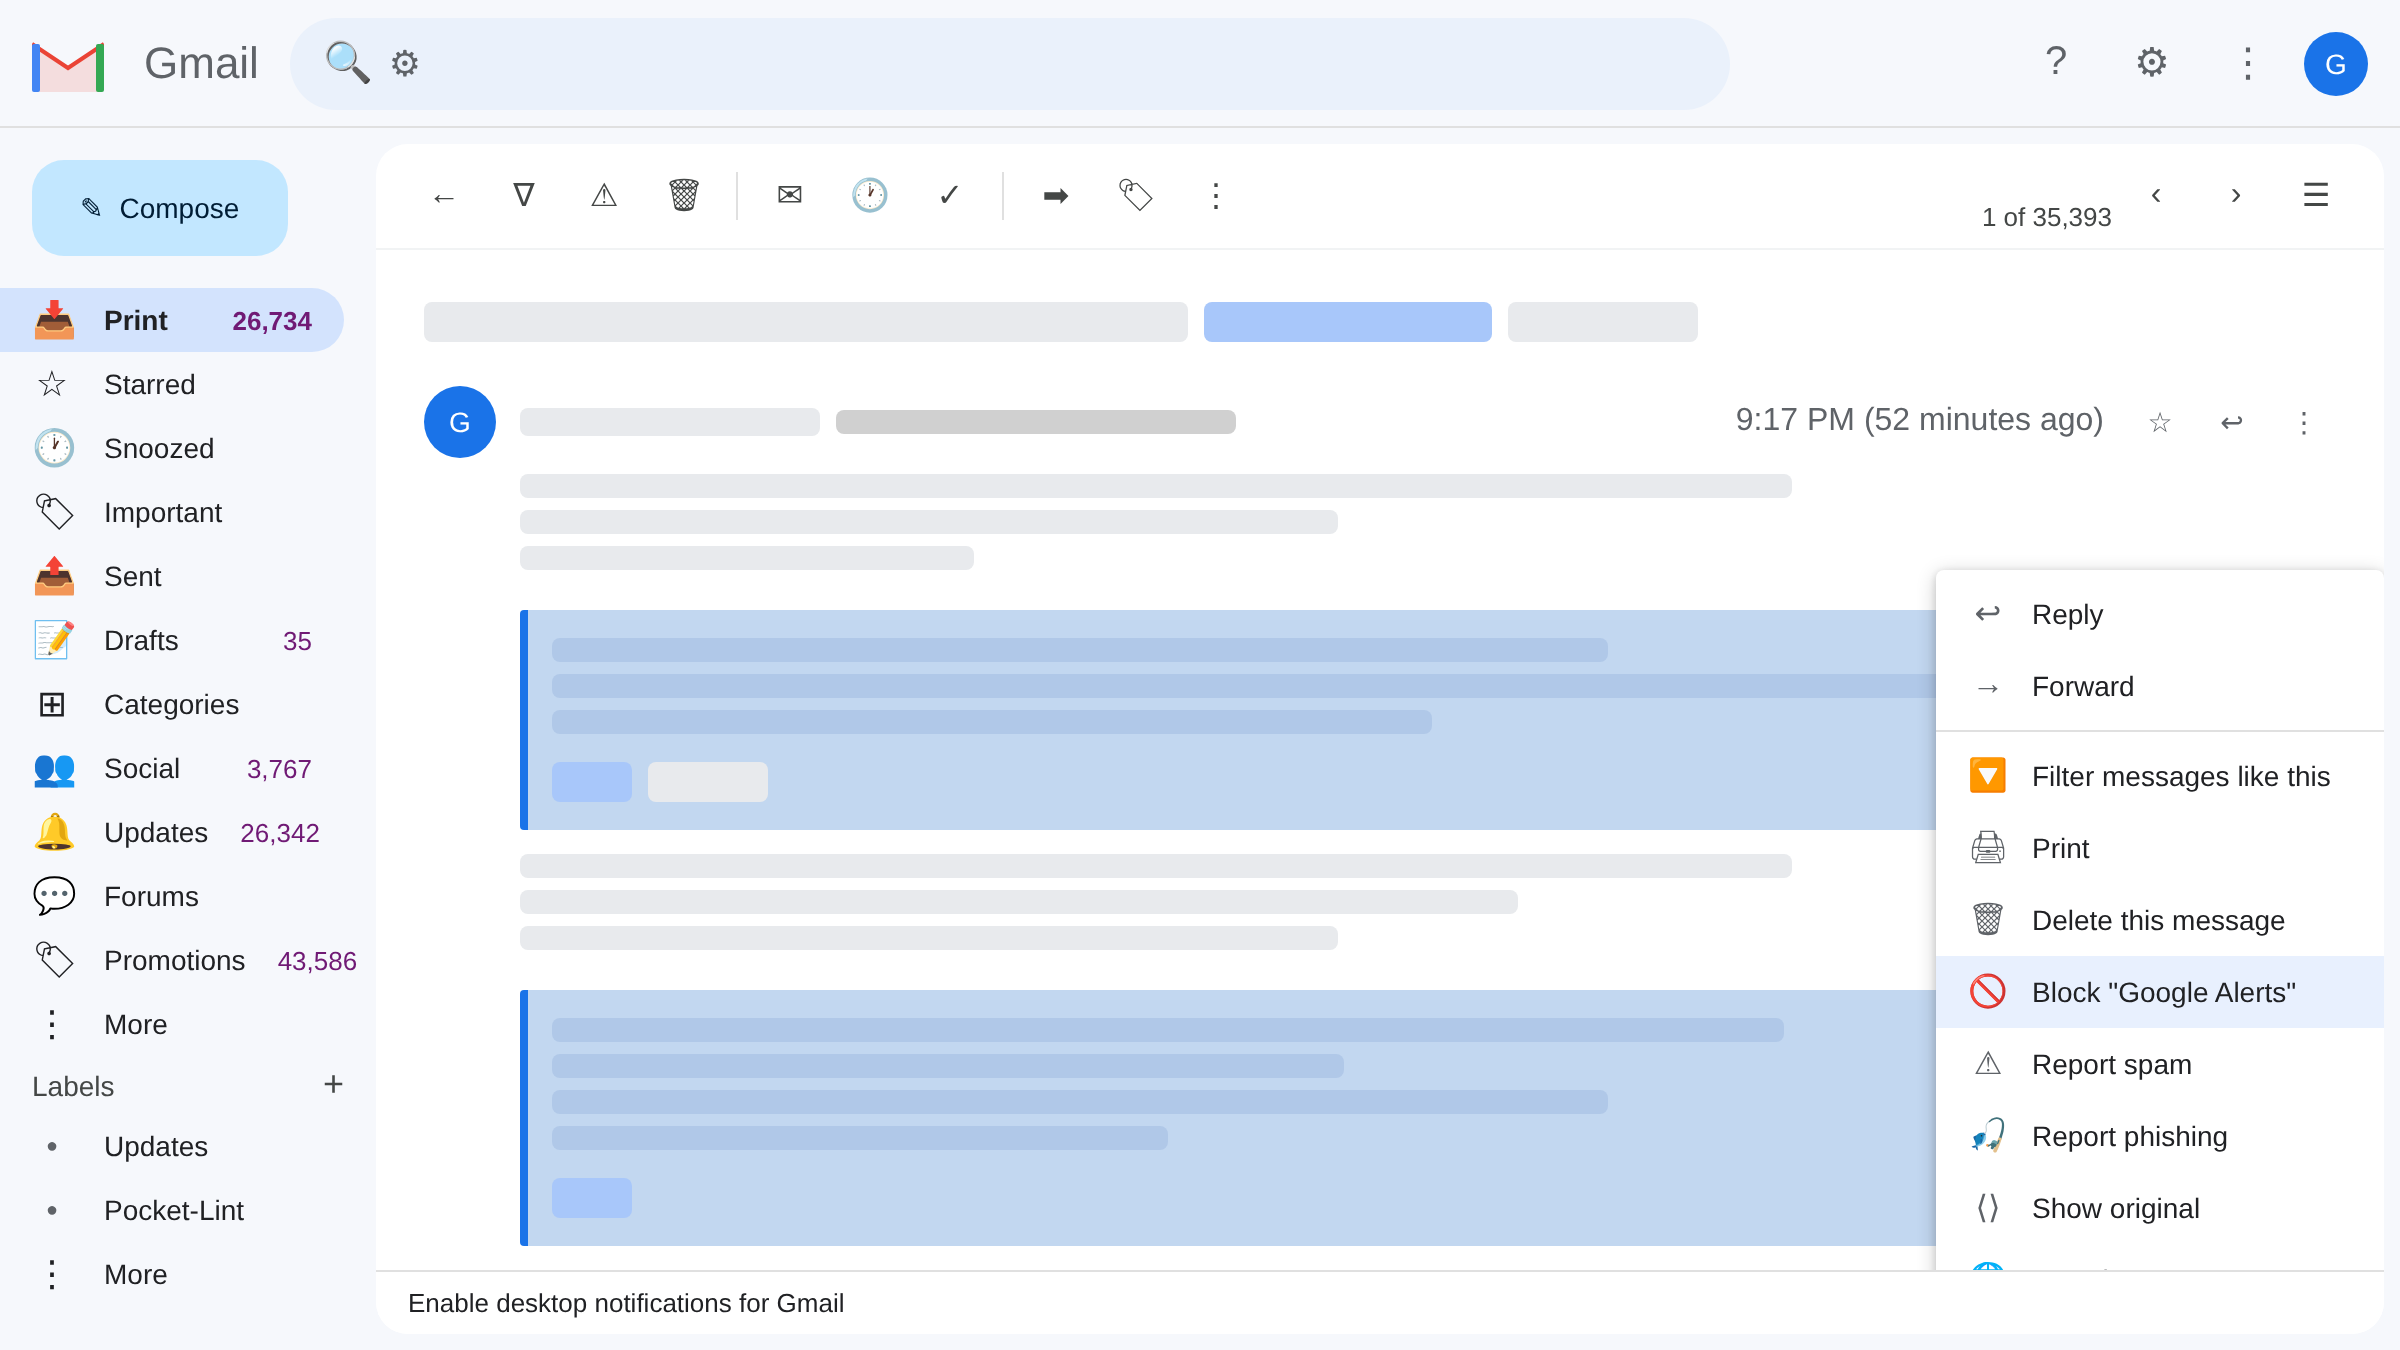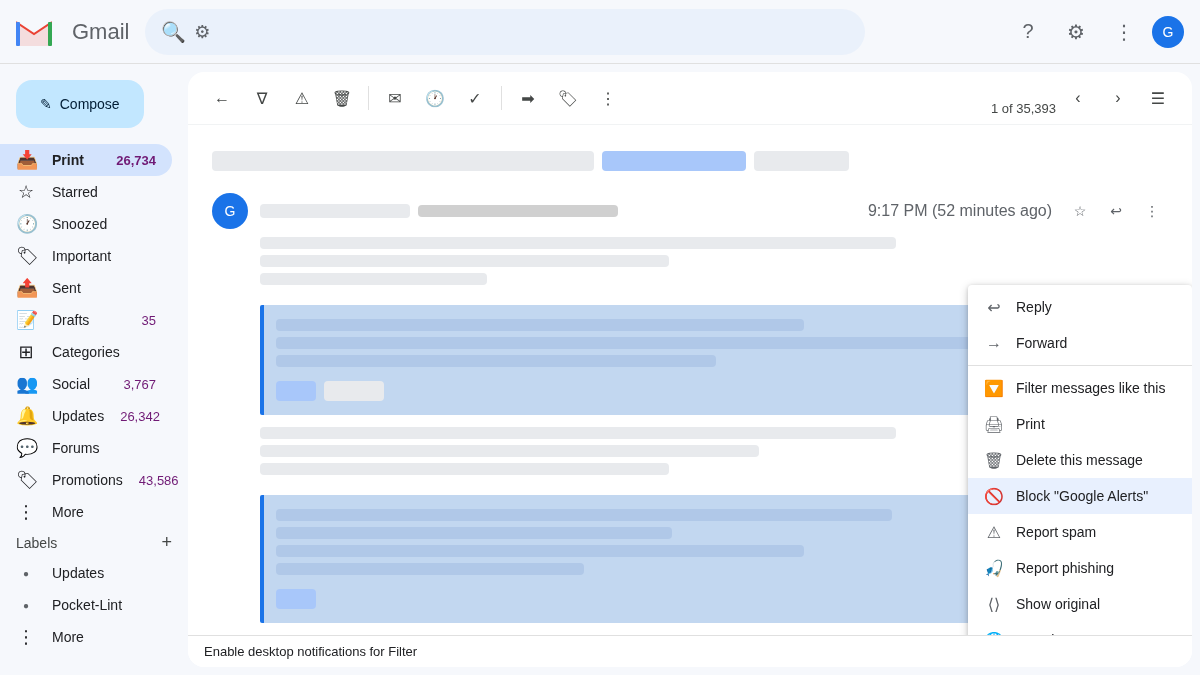--- a/index.html
+++ b/index.html
@@ -564,16 +564,16 @@
           </div>
           <div class="menu-item">
             <span class="menu-icon">🌐</span>
             <span>Translate message</span>
           </div>
         </div>
 
     </div>
 
     <div class="notification-bar">
-      <span>Enable desktop notifications for Filter</span>
+      <span>Enable desktop notifications for Gmail</span>
     </div>
   </div>
 </div>
 
 </body></html>

